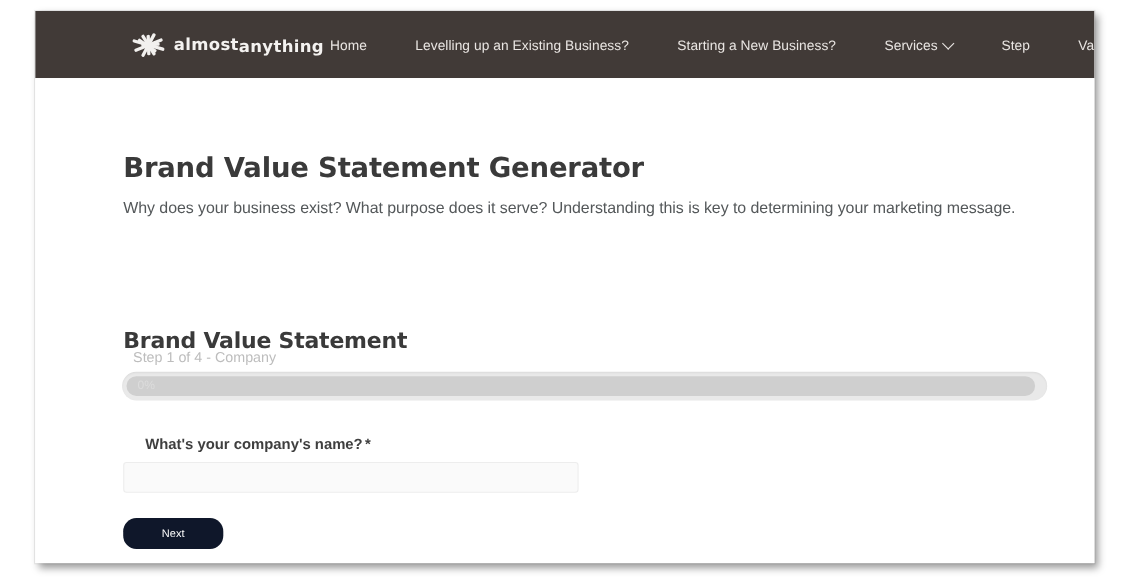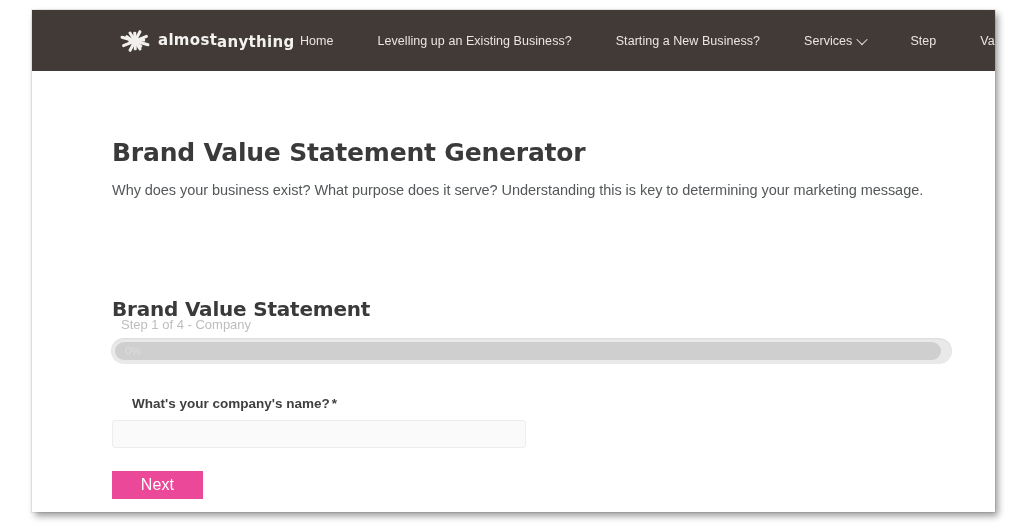--- a/index.html
+++ b/index.html
@@ -235,25 +235,25 @@
     color: #333;
     outline: none;
   }
 
   #next-button {
     position: absolute;
     left: 80px;
     top: 400px;
     width: 91px;
     height: 28px;
-    background: #ec4899;
+    background: #0f172a;
     border: none;
-    border-radius: 0;
+    border-radius: 12px;
     color: #ffffff;
-    font-size: 16px;
+    font-size: 10px;
     font-family: "Liberation Sans", sans-serif;
     cursor: pointer;
     letter-spacing: 0.1px;
   }
 </style>
 </head>
 <body>
 
 <div id="screen">
 

